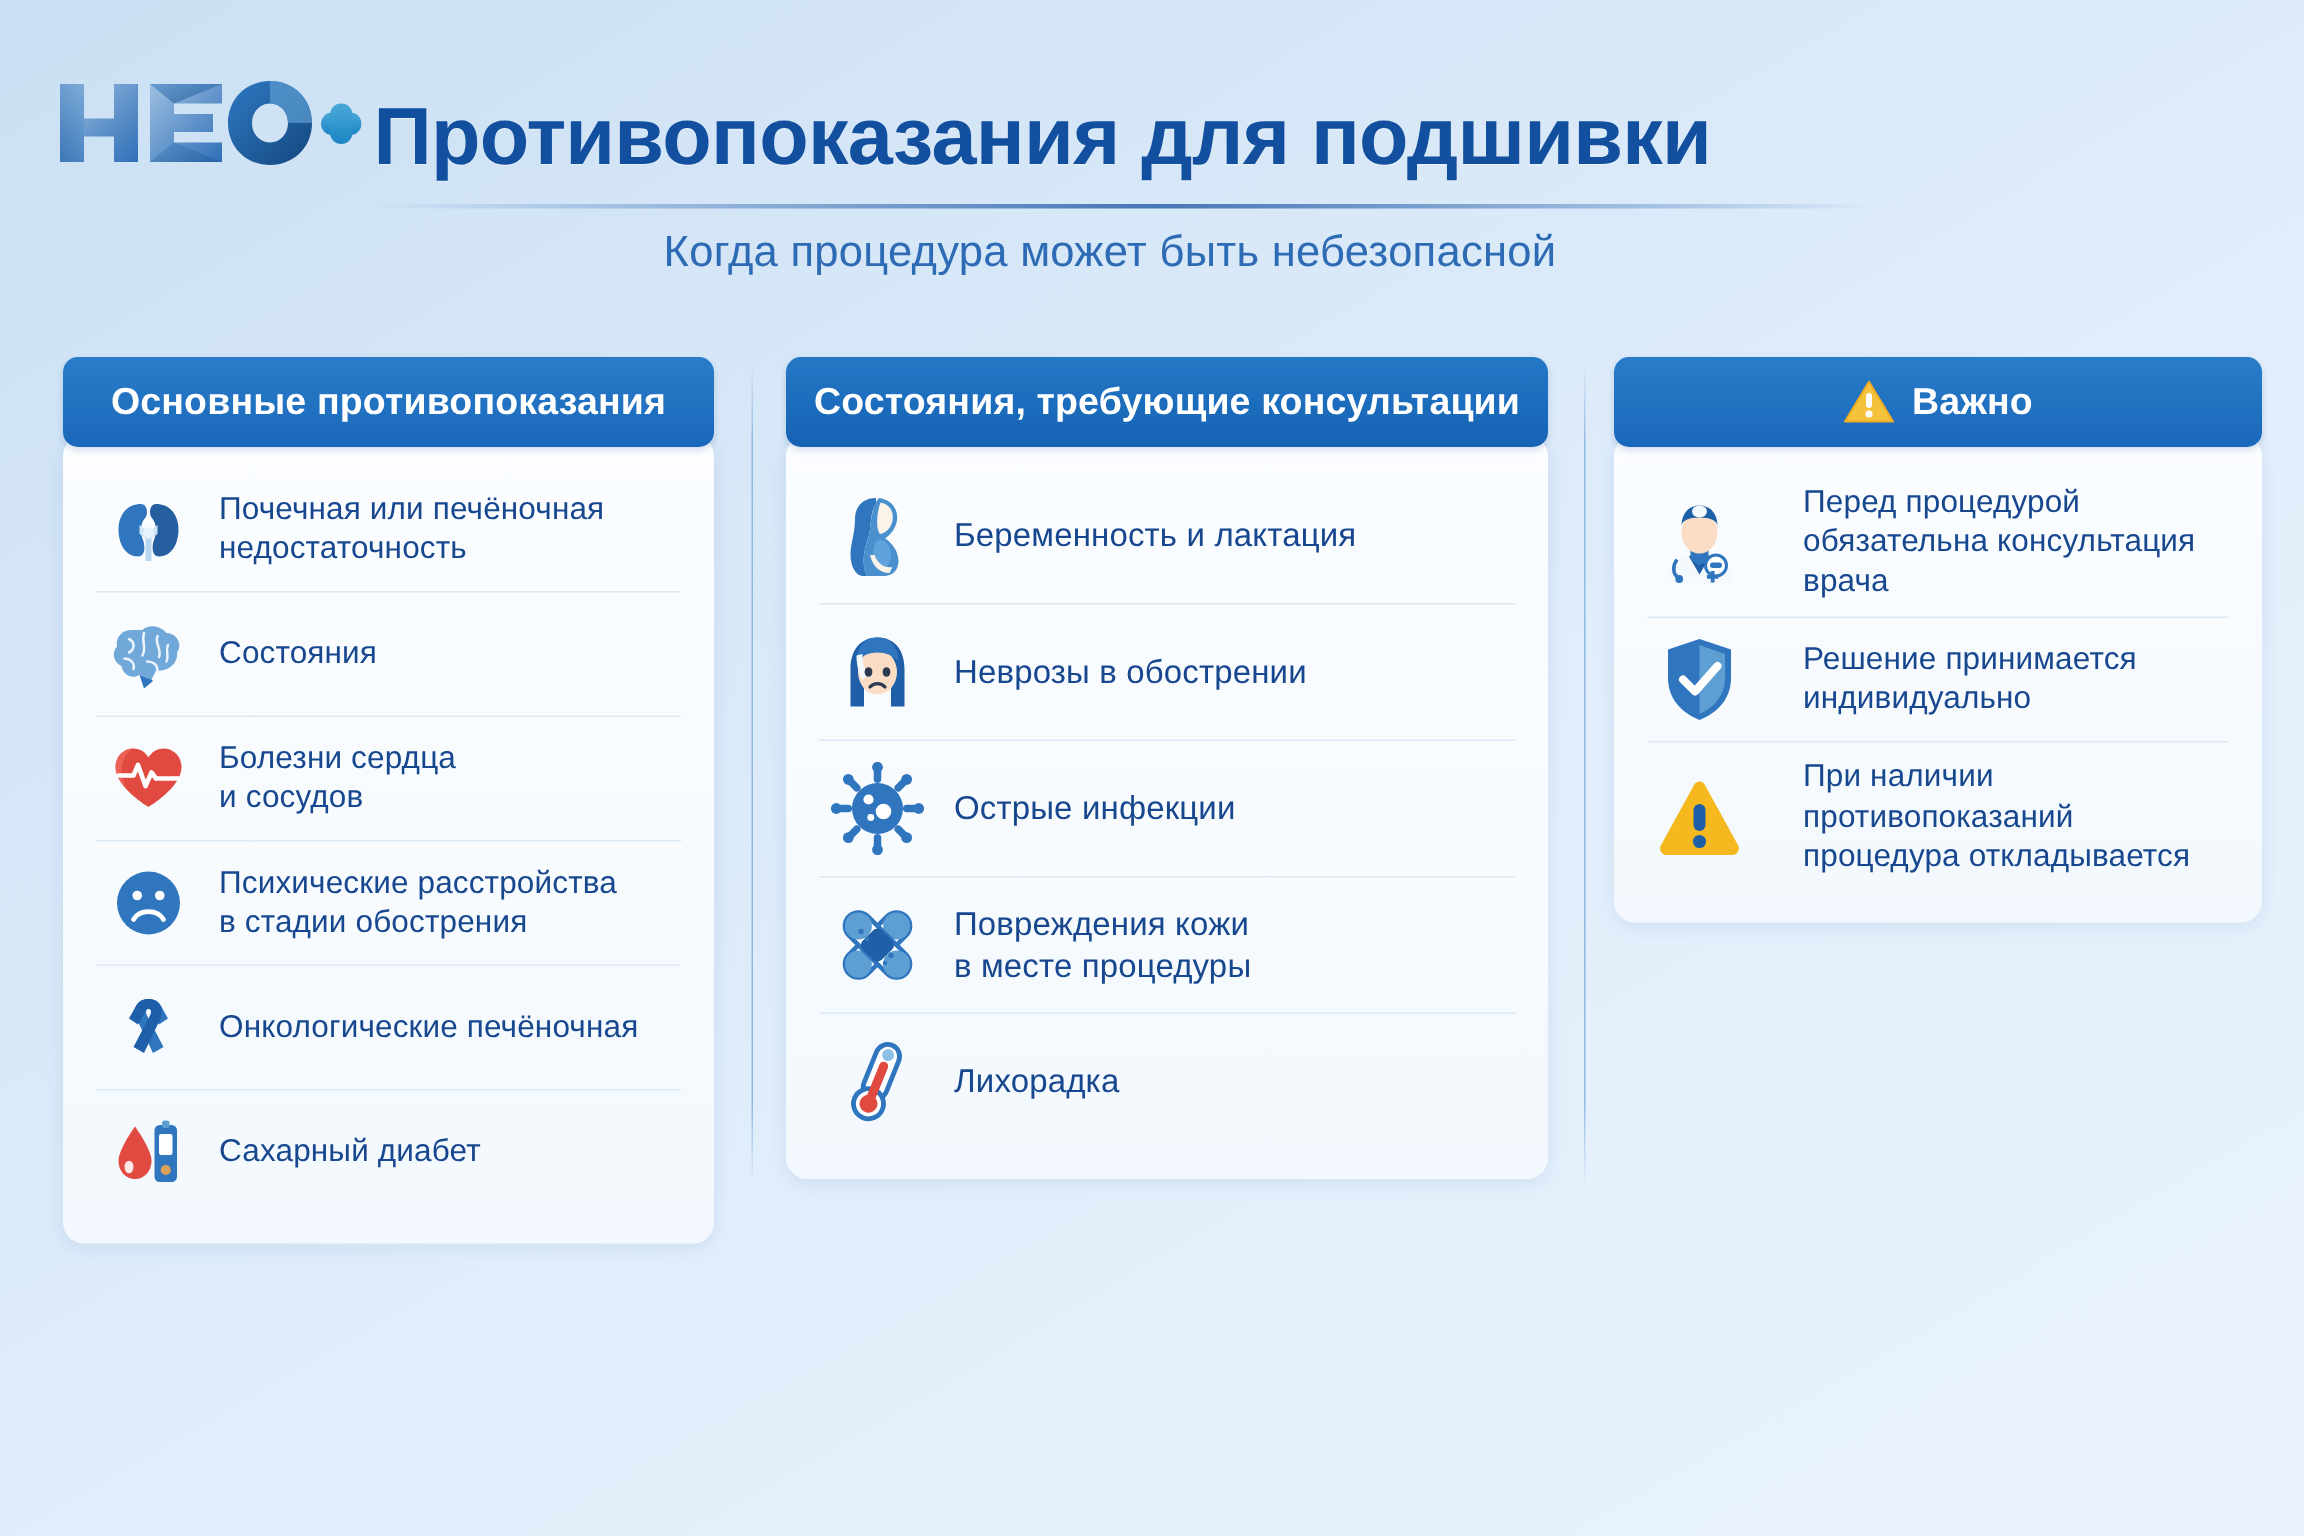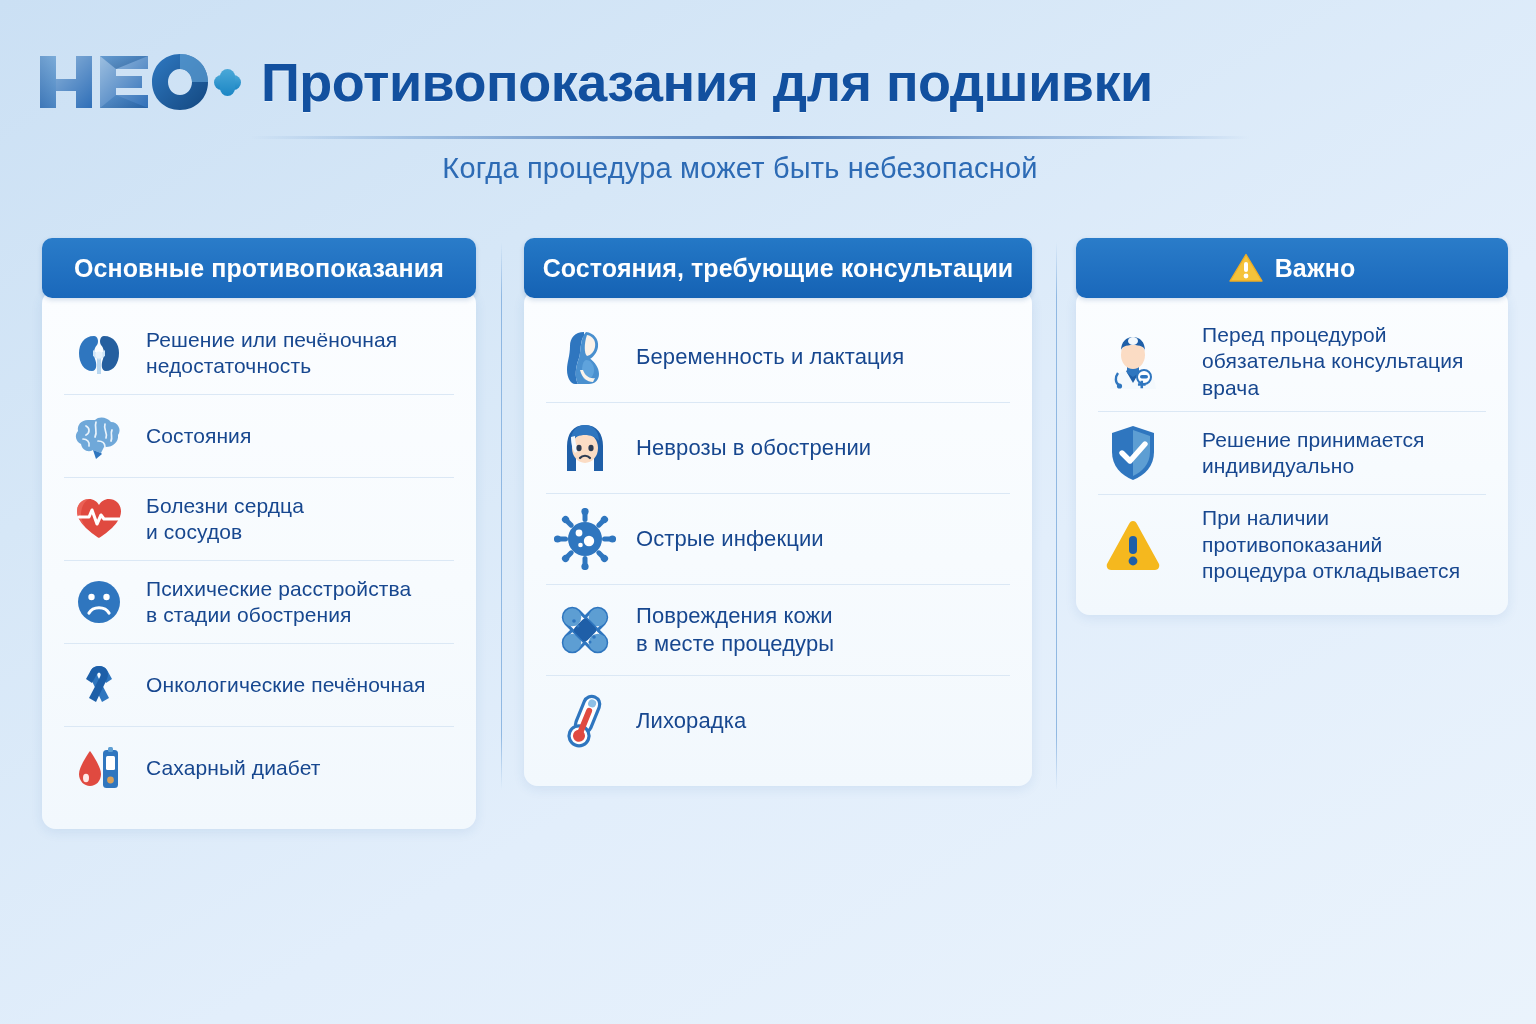--- a/index.html
+++ b/index.html
@@ -20,22 +20,22 @@
     position: absolute;
     top: 0; left: 0;
     width: 1536px;
     height: 215px;
   }
   .brand-row {
     position: absolute;
     left: 36px;
     top: 46px;
     display: flex;
-    align-items: center;
-    gap: 20px;
+    align-items: flex-end;
+    gap: 8px;
   }
   .logo {
     width: 205px;
     height: 72px;
     display: block;
   }
   .page-title {
     font-size: 54px;
     font-weight: bold;
     color: #12509f;
@@ -219,21 +219,21 @@
       <div class="item">
         <span class="item-icon">
           <svg width="54" height="54" viewBox="0 0 54 54">
             <path d="M22 10 C12 10 7 18 7 27 C7 37 12 45 20 45 C25 45 25 38 23 33 C21 28 22 22 25 19 C27 16 26 10 22 10 Z" fill="#2f76bf"></path>
             <path d="M32 10 C42 10 47 18 47 27 C47 37 42 45 34 45 C29 45 29 38 31 33 C33 28 32 22 29 19 C27 16 28 10 32 10 Z" fill="#255f9f"></path>
             <rect x="25" y="26" width="4" height="22" fill="#b9d7f0"></rect>
             <path d="M21 24 L27 29 L33 24 L33 30 L27 34 L21 30 Z" fill="#cfe5f7"></path>
             <circle cx="27" cy="29" r="3.6" fill="#e8f3fc"></circle>
           </svg>
         </span>
-        <span class="item-label" style="white-space:pre-line">Решение или печёночная
+        <span class="item-label" style="white-space:pre-line">Почечная или печёночная
 недостаточность</span>
       </div>
 
       <div class="item">
         <span class="item-icon">
           <svg width="54" height="54" viewBox="0 0 54 54">
             <path d="M16 11 C9 11 5 16 6 22 C2 26 4 33 9 35 C10 41 16 44 21 41 L29 44 L32 38 C40 39 47 33 46 26 C50 21 46 13 39 13 C35 8 27 7 23 11 Z" fill="#6fa8d9"></path>
             <path d="M21 41 L24 50 L30 45 L29 44 Z" fill="#2f76bf"></path>
             <g stroke="#e9f3fb" stroke-width="1.7" fill="none" stroke-linecap="round">
               <path d="M14 17 C18 19 18 24 14 26"></path>

